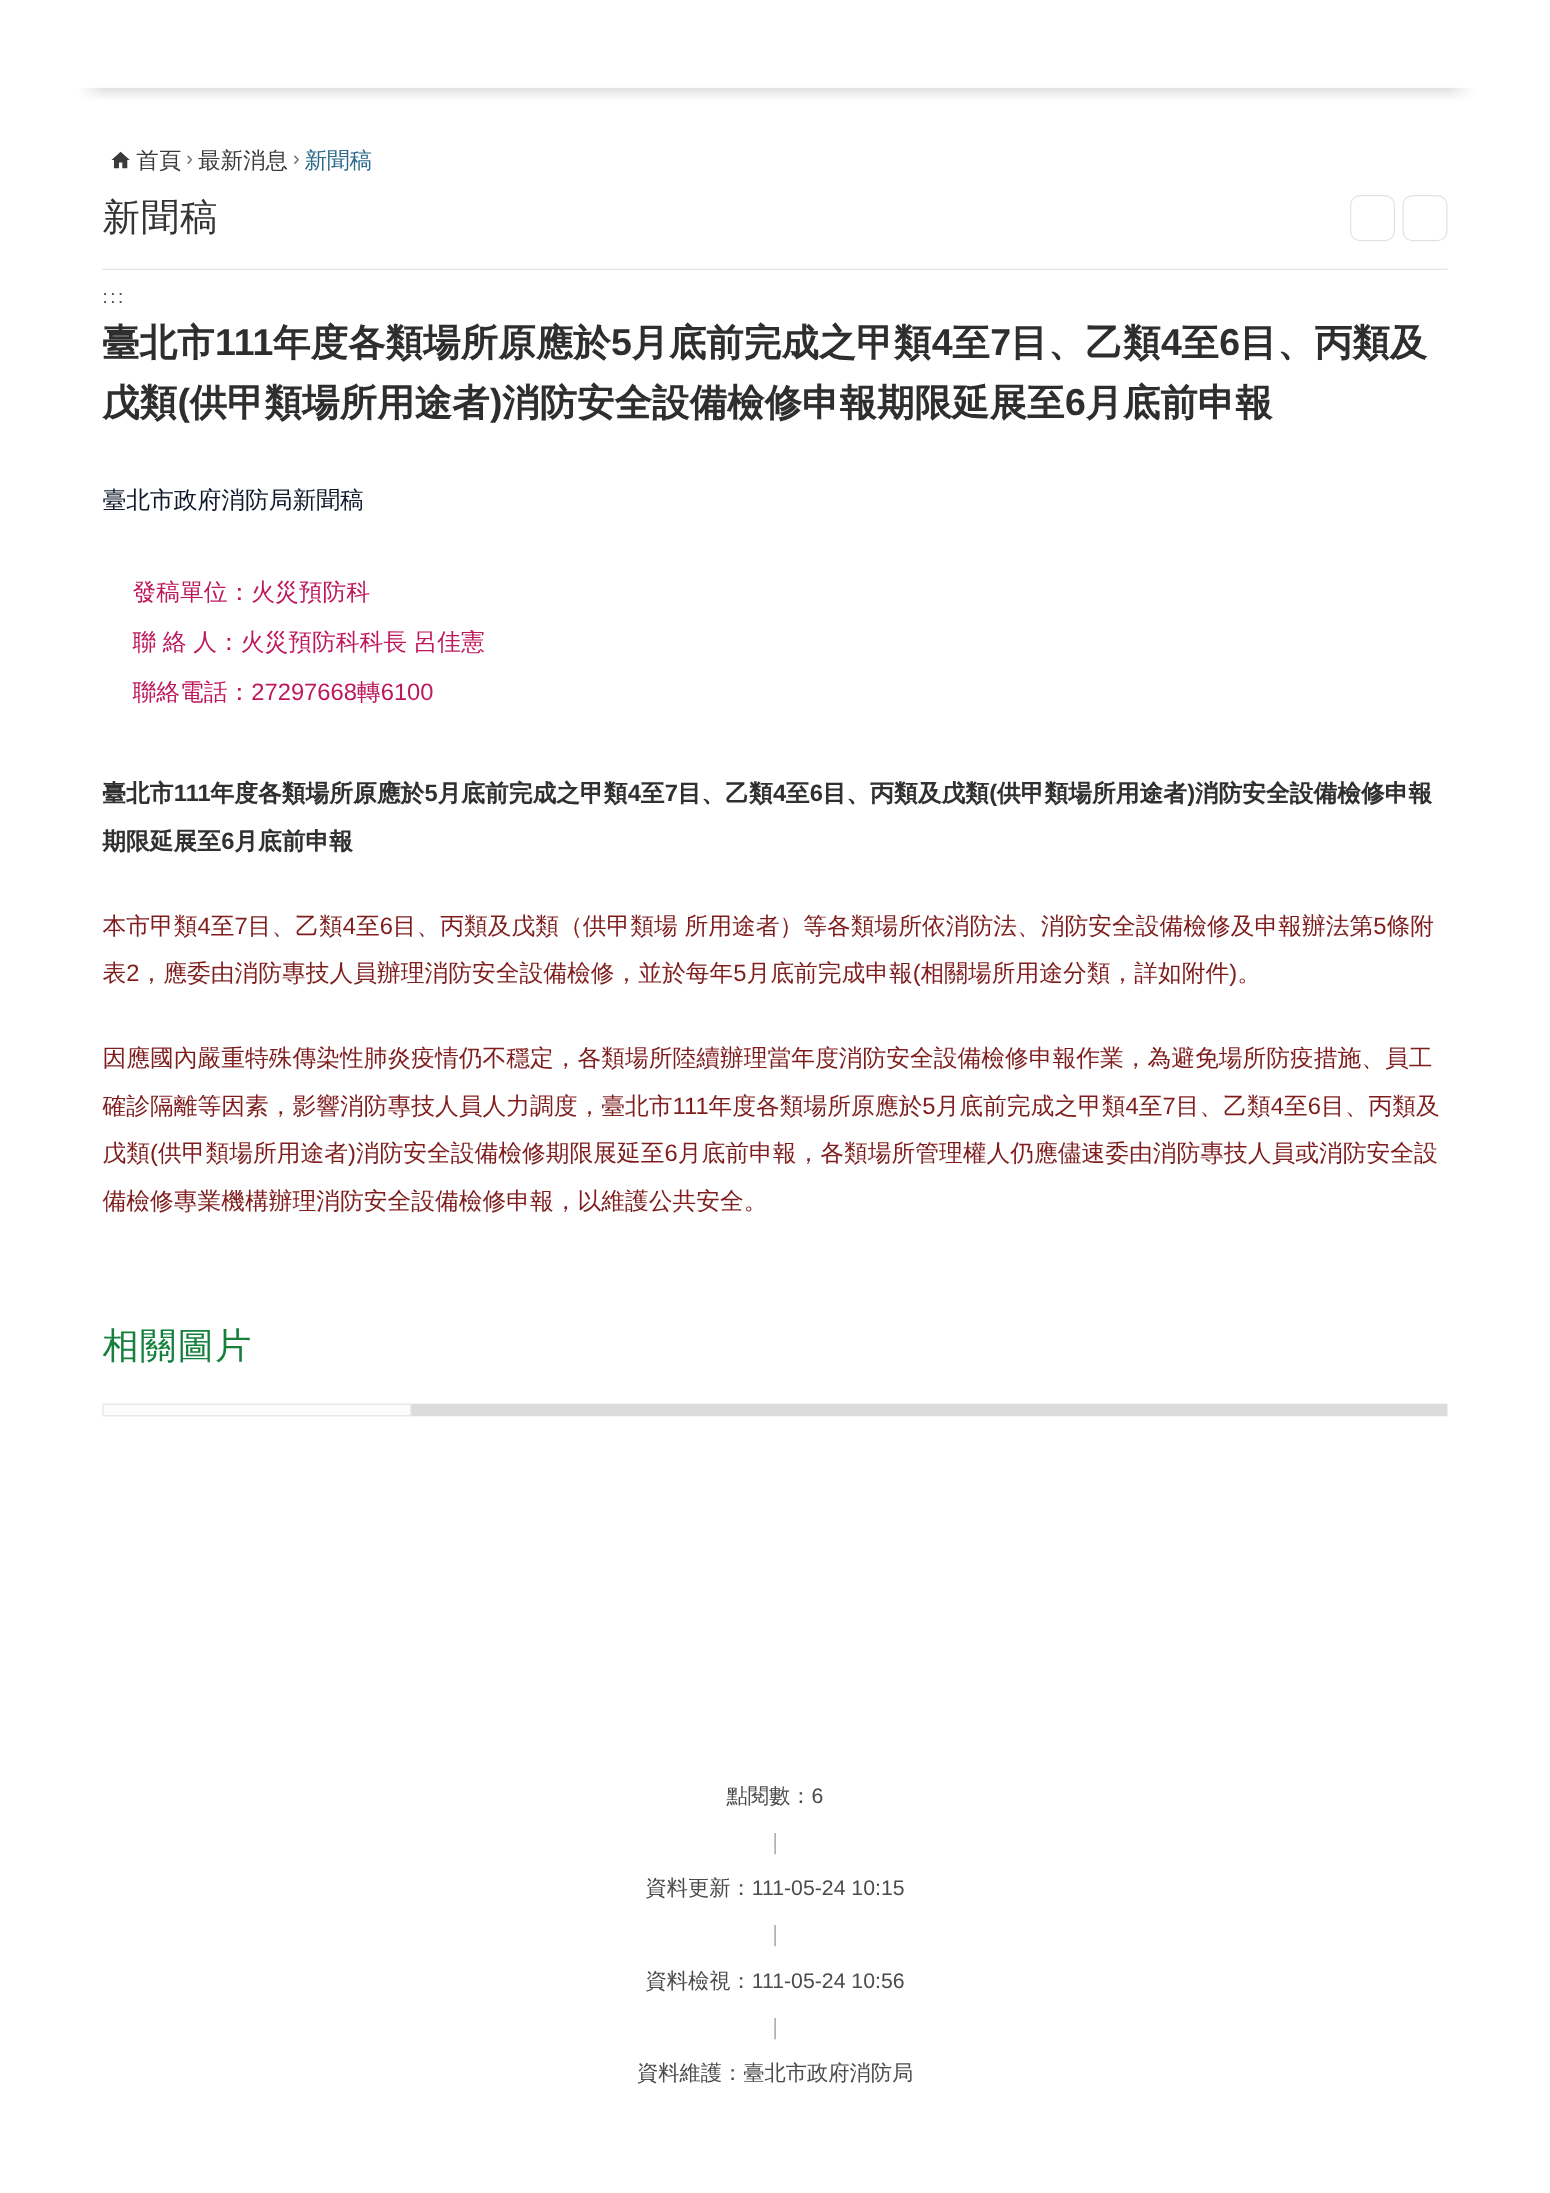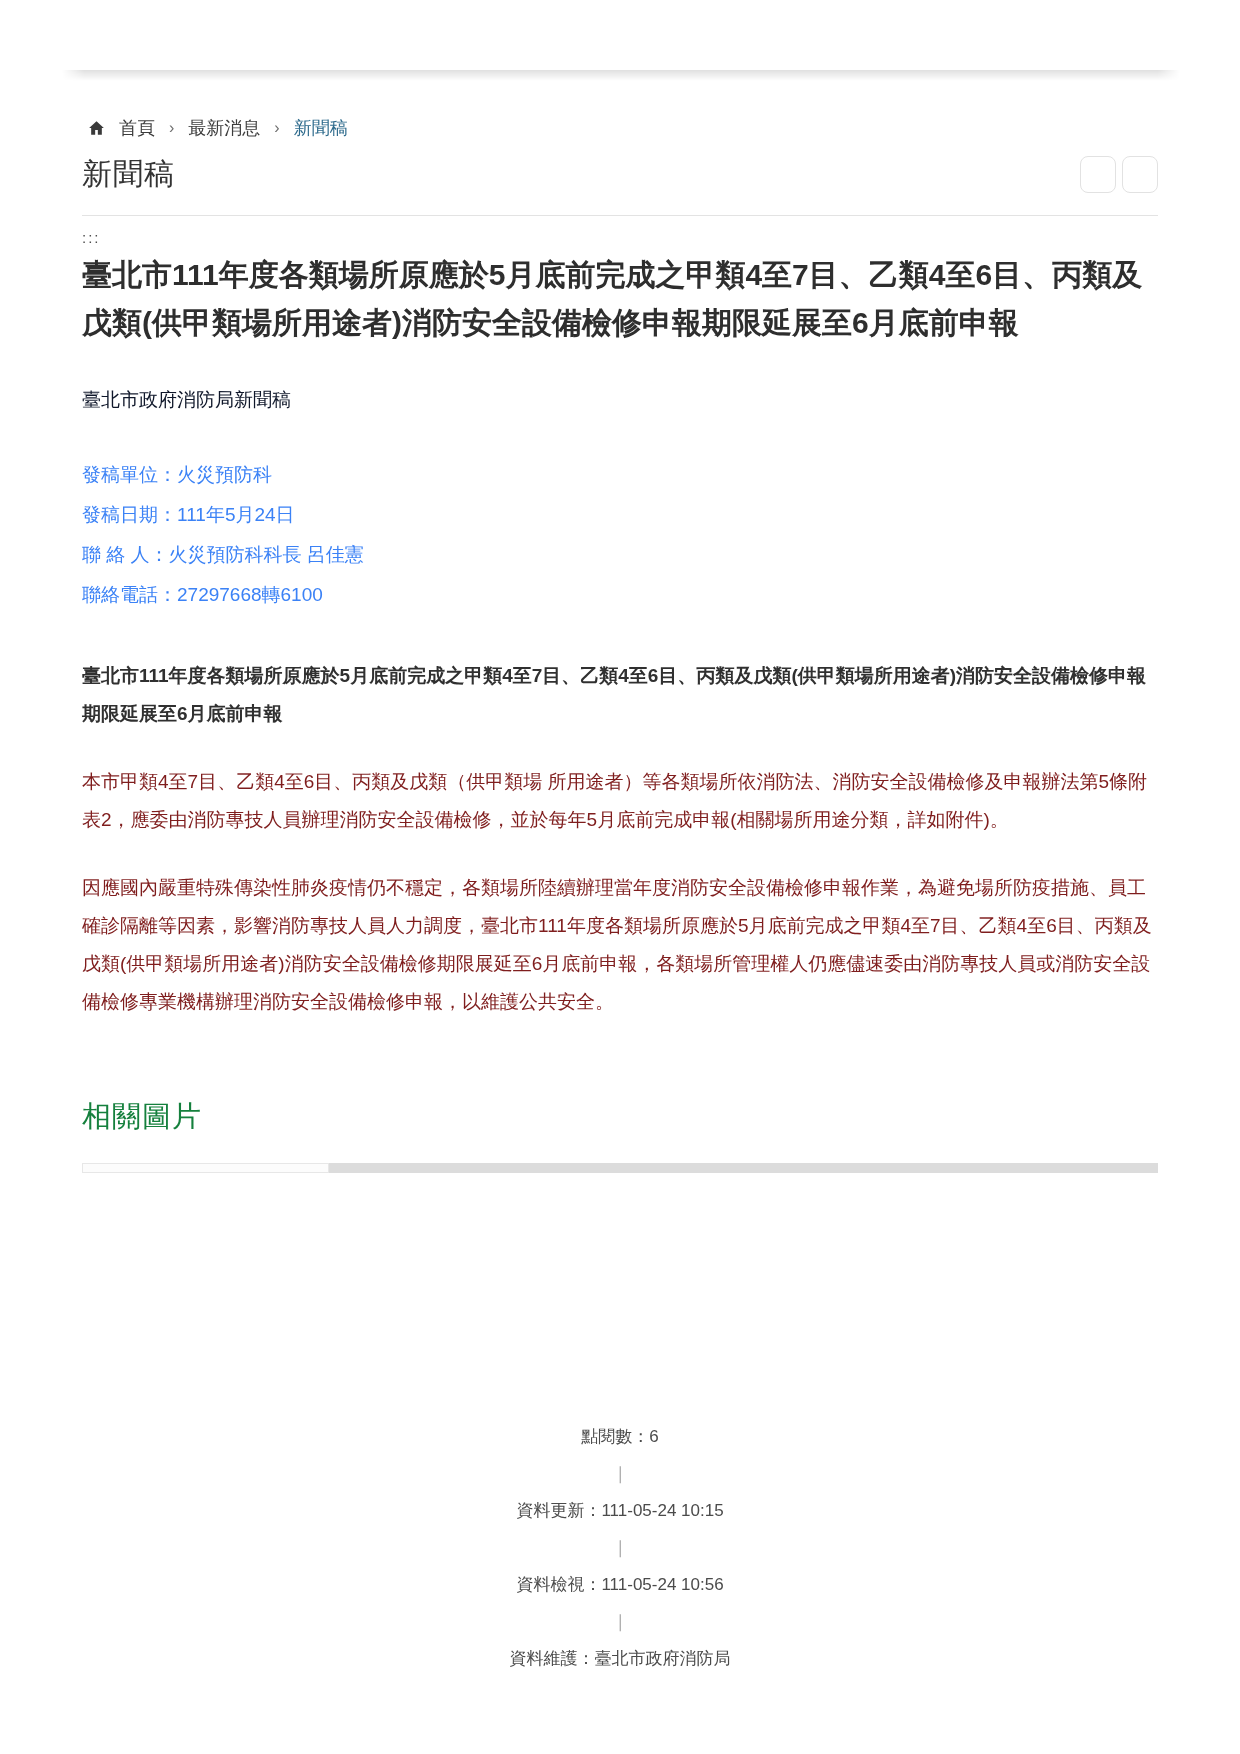--- a/index.html
+++ b/index.html
@@ -25,21 +25,21 @@
   .container {
     width: 1076px;
     margin: 0 auto;
     padding-top: 116px;
     position: relative;
   }
   
   .breadcrumb {
     display: flex;
     align-items: center;
-    gap: 14px;
+    gap: 4px;
     font-size: 18px;
     color: #3c3c3c;
     padding-left: 6px;
   }
   .breadcrumb .home-icon { display: inline-flex; align-items: center; }
   .breadcrumb a { text-decoration: none; color: #3c3c3c; cursor: pointer; }
   .breadcrumb a.active { color: #2d6a8c; }
   .breadcrumb .sep { color: #6f6f6f; font-size: 16px; }
   
   .title-row {
@@ -85,22 +85,23 @@
   }
   p.source {
     margin-top: 40px;
     font-size: 19px;
     font-weight: 400;
     color: #0f172a;
   }
   .info {
     margin-top: 42px;
     font-size: 19px;
-    color: #3b82f6;
+    color: #be185d;
     line-height: 40px;
+    margin-left: 24px;
   }
   p.subject {
     margin-top: 42px;
     font-size: 19px;
     font-weight: 700;
     line-height: 38px;
     color: #303030;
   }
   p.para {
     margin-top: 30px;
@@ -182,21 +183,20 @@
   <hr class="divider">
 
   <div class="a11y">:::</div>
 
   <h2 class="article-title">臺北市111年度各類場所原應於5月底前完成之甲類4至7目、乙類4至6目、丙類及戊類(供甲類場所用途者)消防安全設備檢修申報期限延展至6月底前申報</h2>
 
   <p class="source">臺北市政府消防局新聞稿</p>
 
   <div class="info">
     <div>發稿單位：火災預防科</div>
-    <div>發稿日期：111年5月24日</div>
     <div>聯 絡 人：火災預防科科長 呂佳憲</div>
     <div>聯絡電話：27297668轉6100</div>
   </div>
 
   <p class="subject">臺北市111年度各類場所原應於5月底前完成之甲類4至7目、乙類4至6目、丙類及戊類(供甲類場所用途者)消防安全設備檢修申報期限延展至6月底前申報</p>
 
   <p class="para">本市甲類4至7目、乙類4至6目、丙類及戊類（供甲類場 所用途者）等各類場所依消防法、消防安全設備檢修及申報辦法第5條附表2，應委由消防專技人員辦理消防安全設備檢修，並於每年5月底前完成申報(相關場所用途分類，詳如附件)。</p>
 
   <p class="para">因應國內嚴重特殊傳染性肺炎疫情仍不穩定，各類場所陸續辦理當年度消防安全設備檢修申報作業，為避免場所防疫措施、員工確診隔離等因素，影響消防專技人員人力調度，臺北市111年度各類場所原應於5月底前完成之甲類4至7目、乙類4至6目、丙類及戊類(供甲類場所用途者)消防安全設備檢修期限展延至6月底前申報，各類場所管理權人仍應儘速委由消防專技人員或消防安全設備檢修專業機構辦理消防安全設備檢修申報，以維護公共安全。</p>
 

